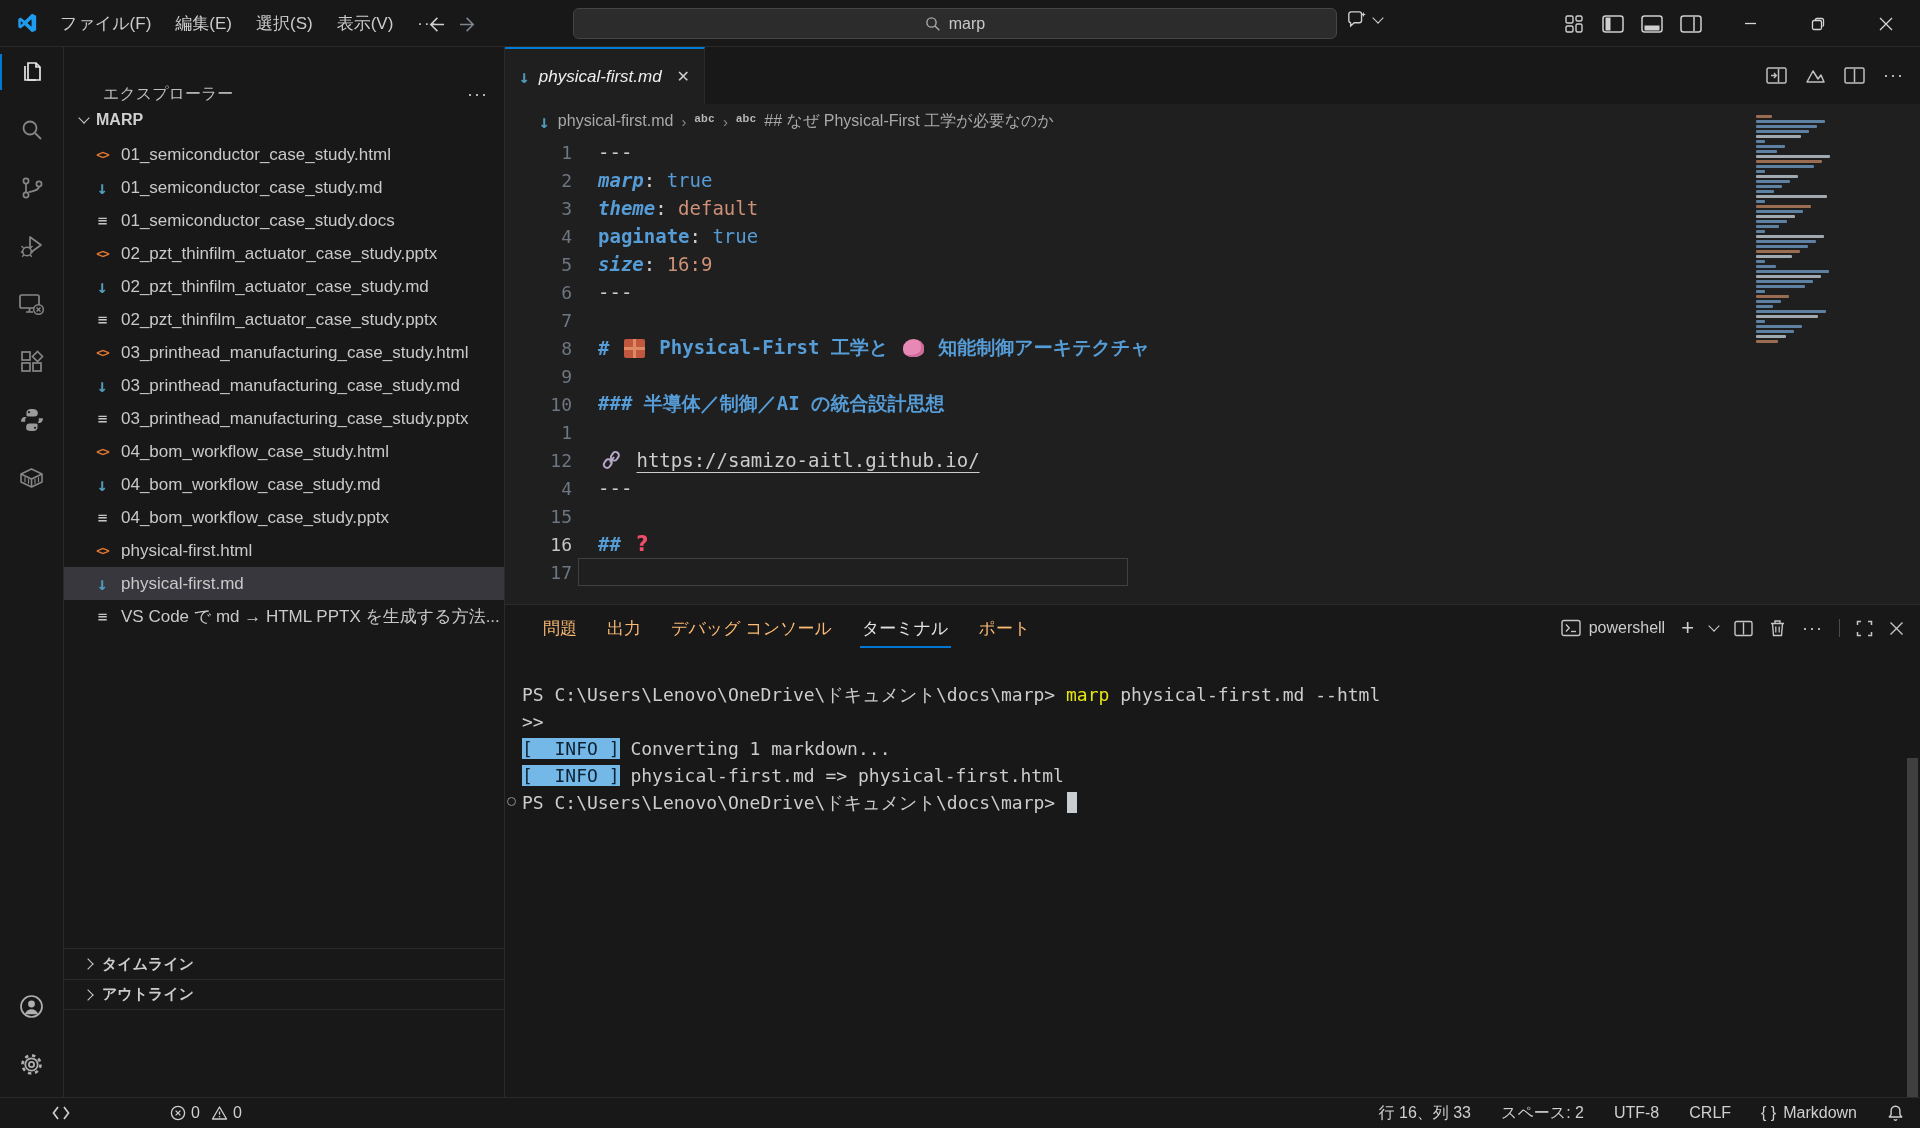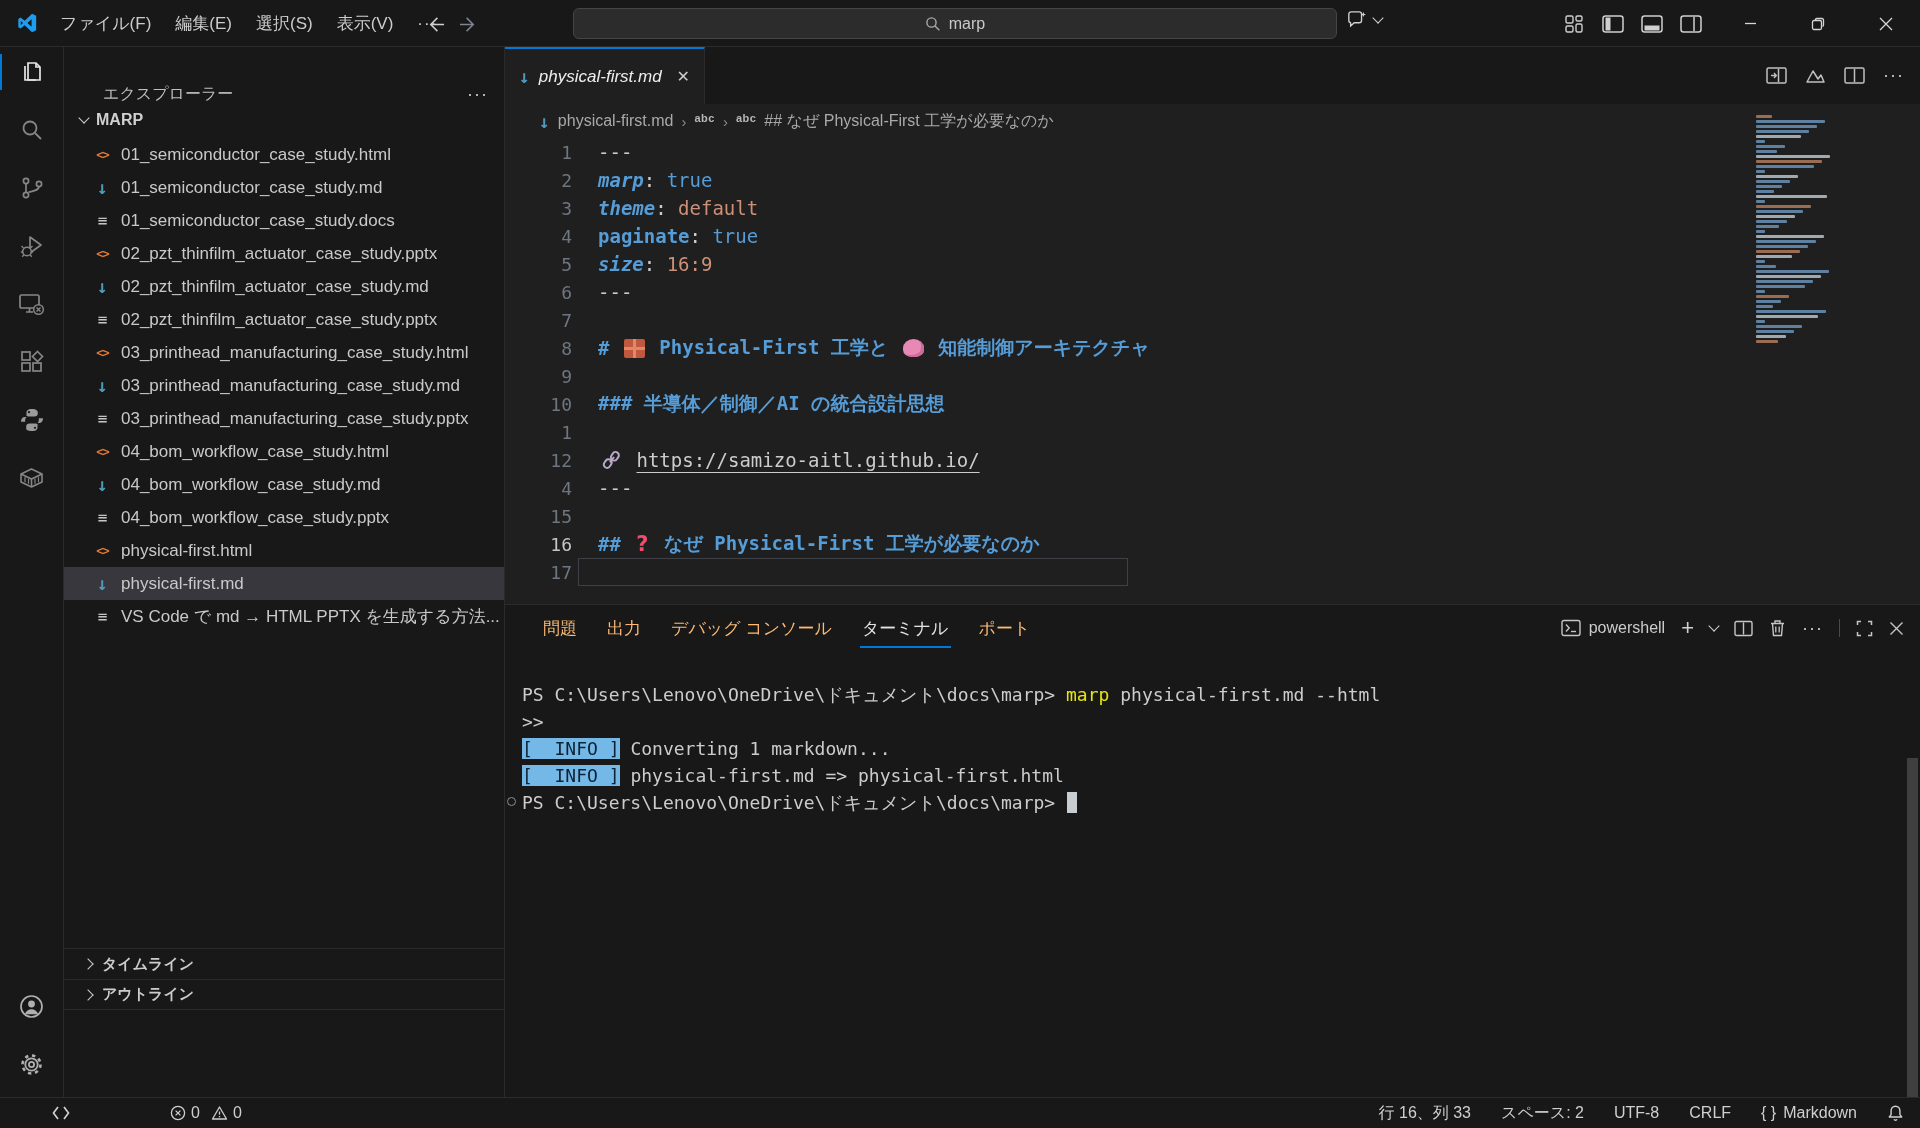--- a/index.html
+++ b/index.html
@@ -477,21 +477,21 @@
         <div class="code-line">
           <span class="ln">4</span>
           <span class="lc"><span class="tk-plain">---</span></span>
         </div>
         <div class="code-line">
           <span class="ln">15</span>
           <span class="lc"></span>
         </div>
         <div class="code-line current">
           <span class="ln">16</span>
-          <span class="lc"><span class="tk-head">## </span><span class="em em-q">?</span><span class="tk-head"> なぜ Physical-First 工学が必要なのか</span></span>
+          <span class="lc"><span class="tk-head">## </span><span class="em em-q">?</span></span>
         </div>
         <div class="code-line">
           <span class="ln">17</span>
           <span class="lc"></span>
         </div>
       </div>
     <div class="minimap">
         <div class="mm-bar" style="width: 16px; background: rgb(176, 122, 90); opacity: 0.85;"></div>
         <div class="mm-bar" style="width: 69px; background: rgb(106, 147, 184); opacity: 0.85;"></div>
         <div class="mm-bar" style="width: 61px; background: rgb(106, 147, 184); opacity: 0.85;"></div>

